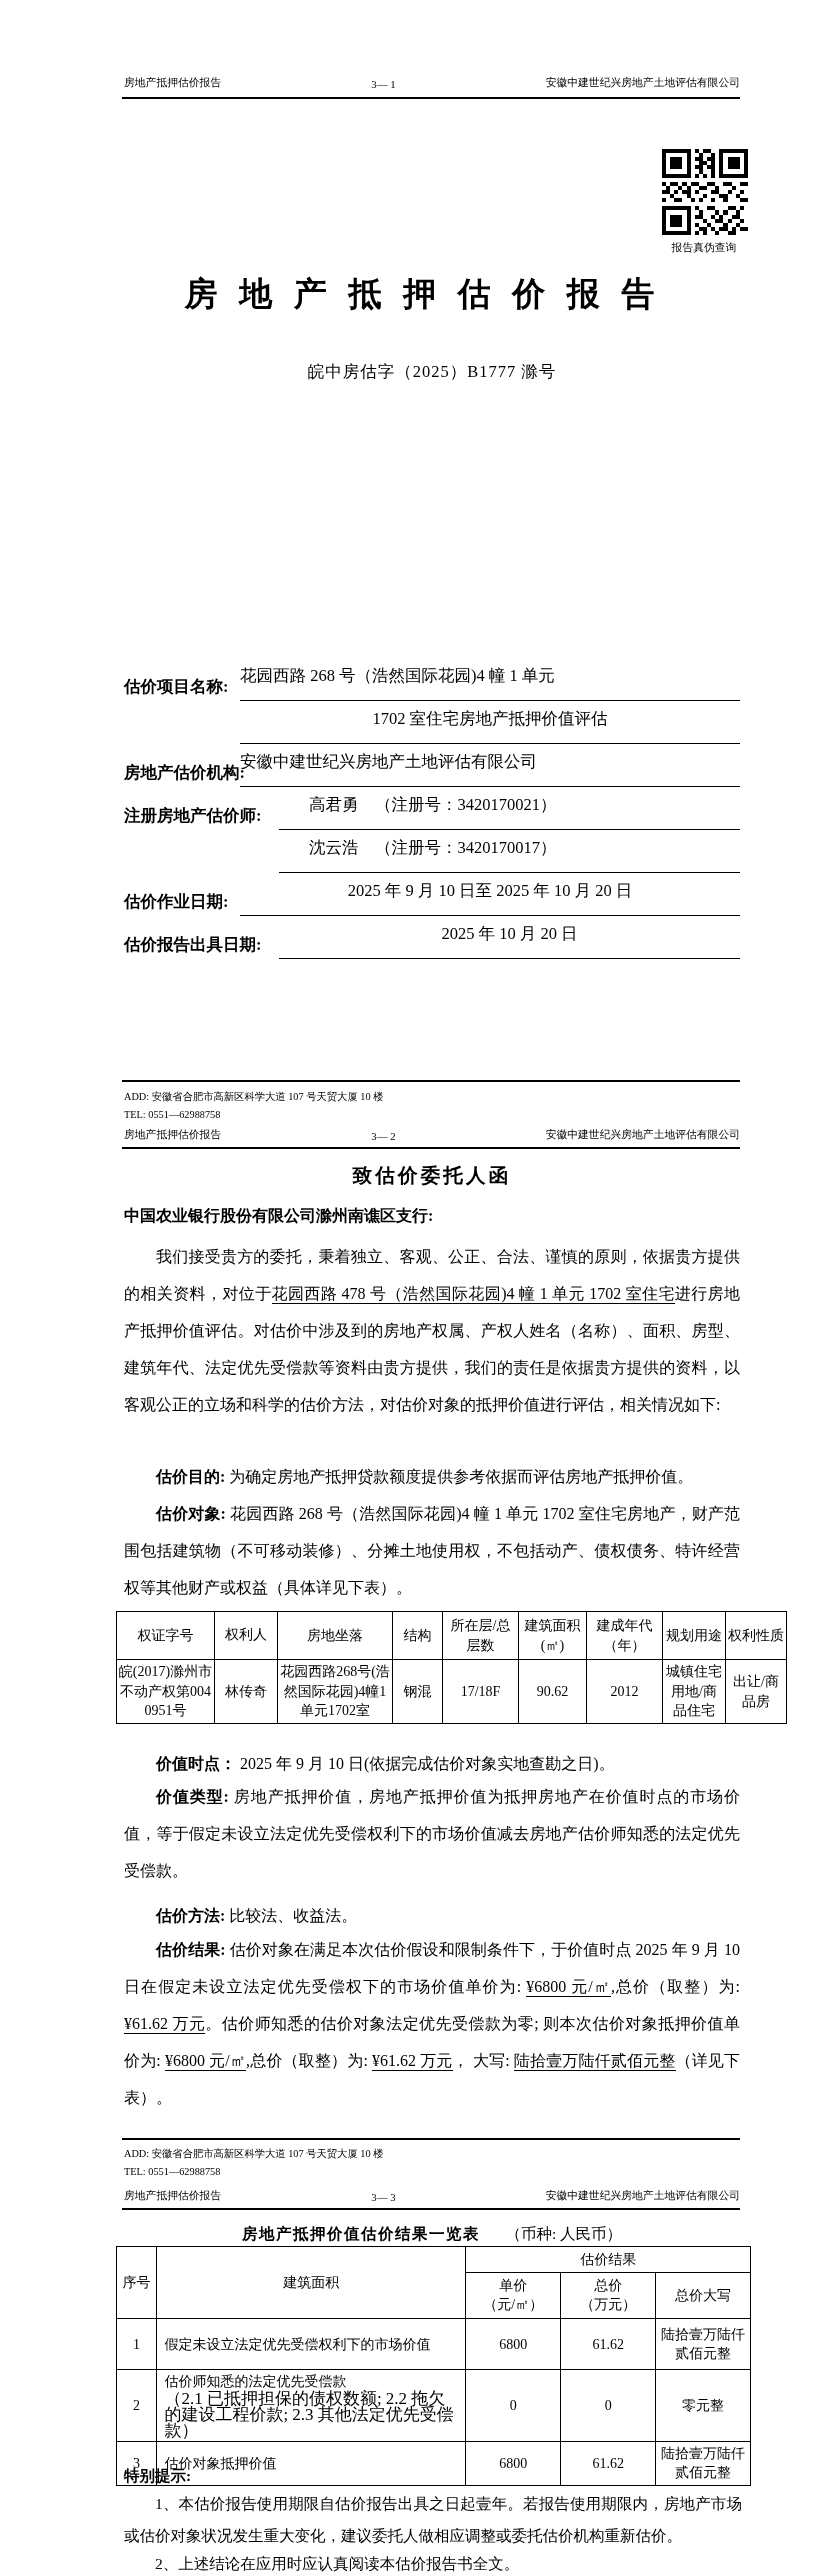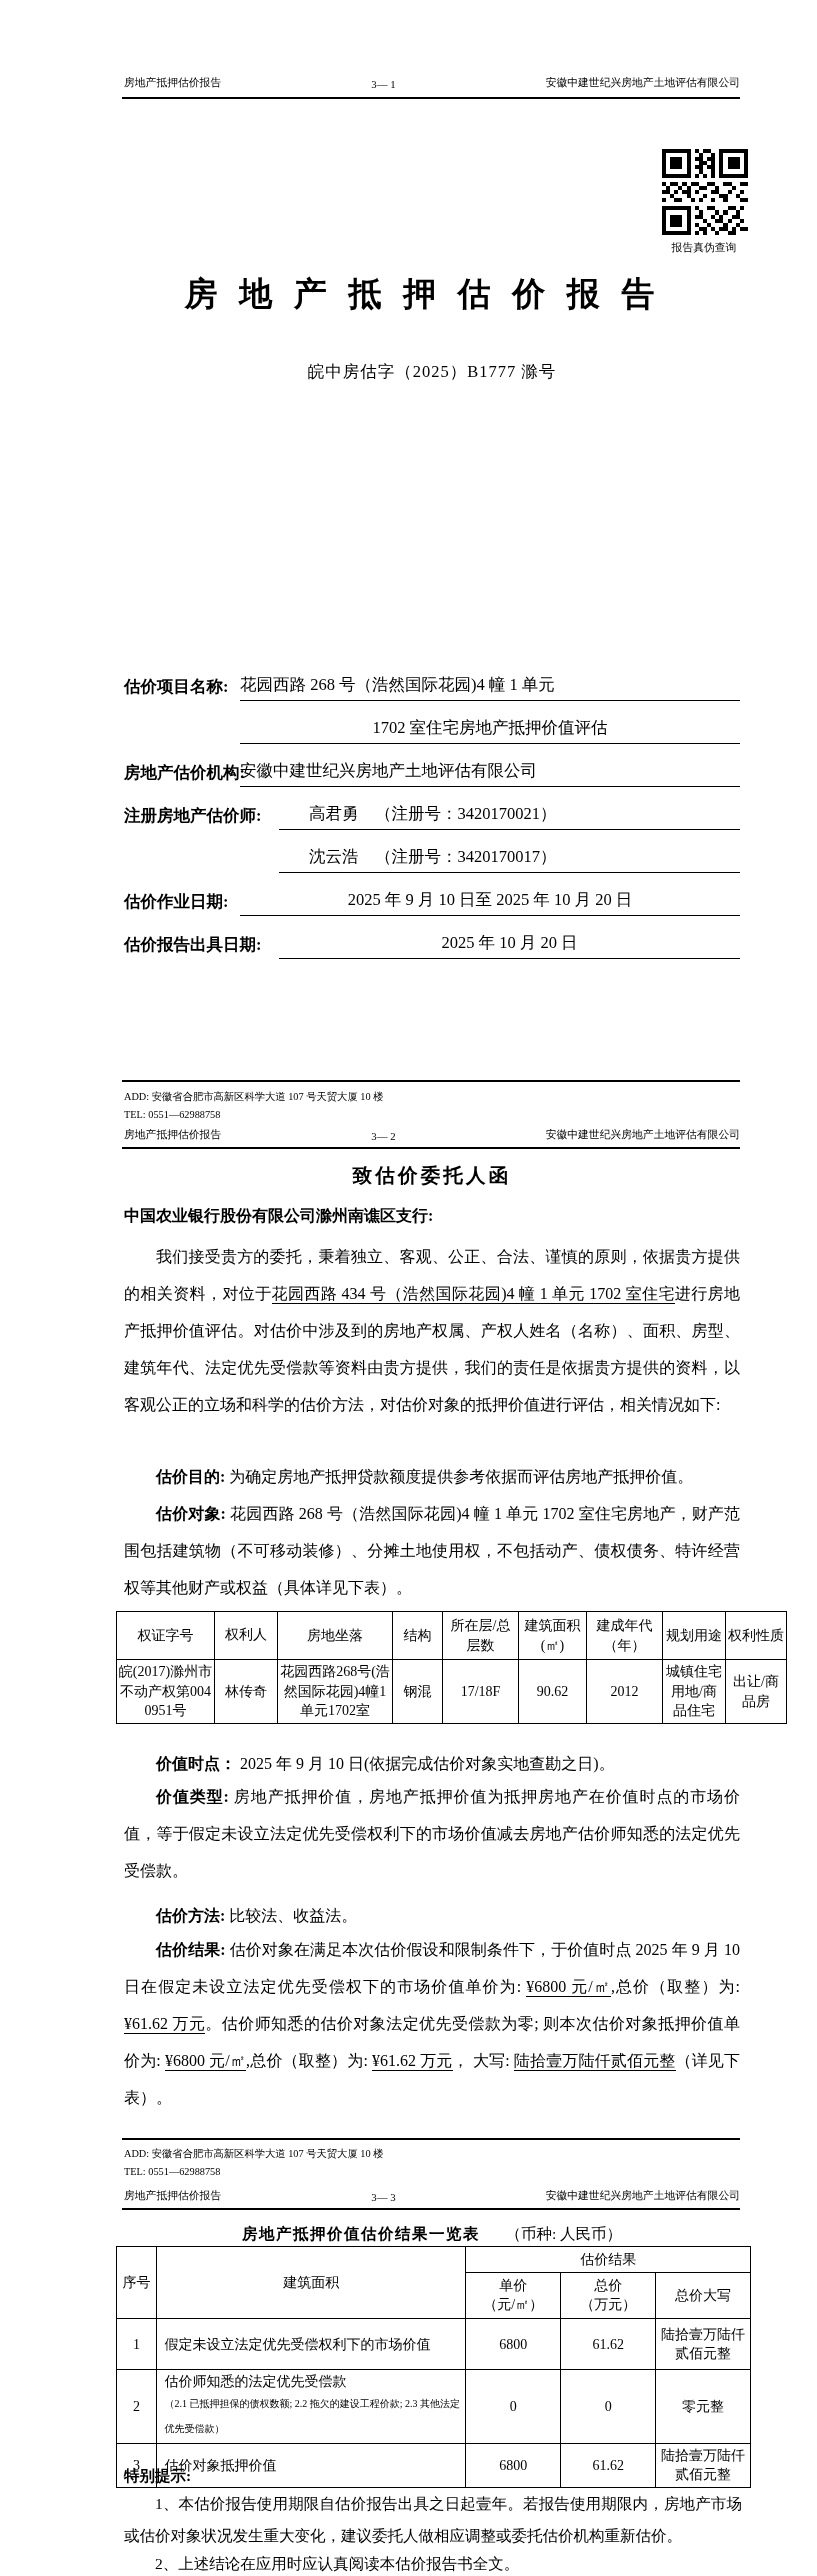--- a/index.html
+++ b/index.html
@@ -15,21 +15,21 @@
   #cover-title{top:272px;left:100px;width:639px;text-align:center;font-size:33px;font-weight:bold;
                letter-spacing:21.6px;text-indent:21.6px;}
   #cover-docno{top:361px;left:124px;width:616px;text-align:center;font-size:16.5px;letter-spacing:1px;}
   #qr{left:662px;top:149px;}
   #qr-caption{left:651px;top:241px;width:106px;text-align:center;font-size:10.8px;}
   #cover-fields{top:658px;left:124px;width:616px;font-size:16.5px;}
   .frow{display:flex;align-items:flex-end;height:43px;}
   .flabel{font-weight:bold;white-space:nowrap;padding-bottom:2.6px;flex:none;}
   .w225{width:116px;}.w300{width:155px;}
   .fspacer{flex:none;}
-  .fvalue{flex:1;border-bottom:1.5px solid #000;padding-bottom:4px;white-space:nowrap;}
+  .fvalue{flex:1;border-bottom:1.5px solid #000;padding-bottom:13px;white-space:nowrap;}
   .vcenter{text-align:center;}
   .vindent{padding-left:30px;}
   
   #letter-title{top:1162px;left:124px;width:616px;text-align:center;font-size:19.6px;font-weight:bold;letter-spacing:3.1px;}
   #letter-salut{top:1206px;left:124px;width:616px;font-size:16px;font-weight:bold;}
   .body-par{left:124px;width:616px;font-size:16px;line-height:37px;text-align:justify;}
   .ind{text-indent:2em;}
   .blabel{font-weight:bold;}
   .u{border-bottom:1px solid #000;padding-bottom:1px;}
   #letter-para{top:1238px;}
@@ -56,21 +56,21 @@
   #res-table table{width:635px;font-size:14px;}
   #res-table th,#res-table td{border:1px solid #000;text-align:center;vertical-align:middle;
       padding:2.1px 3.1px;line-height:19px;font-weight:normal;word-break:break-all;}
   .r0{width:33px;}.r1{width:302px;}.r2{width:79px;}.r3{width:77px;}.r4{width:142px;}
   .hrow1 th{height:20.6px;}
   .hrow2 th{height:41px;}
   .drow1 td{height:46px;}
   .drow2 td{height:67px;}
   .drow3 td{height:33px;}
   .itemcell{text-align:left !important;padding-left:7.2px !important;}
-  .itemnote{font-size:10px;line-height:25px;display:block;}
+  .itemnote{font-size:17px;line-height:16px;display:block;}
   
   #notes-title{top:2466px;left:124px;width:616px;font-size:15.5px;font-weight:bold;}
   #note1{top:2488px;left:124px;width:618px;font-size:15.5px;line-height:32px;text-align:justify;text-indent:2em;}
   #note2{top:2549px;left:124px;width:618px;font-size:15.5px;line-height:30px;text-indent:2em;}
 </style>
 </head>
 <body>
 
 <div id="doc">
 
@@ -219,21 +219,21 @@
     <span>房地产抵押估价报告</span>
     <span>3— 2</span>
     <span>安徽中建世纪兴房地产土地评估有限公司</span>
   </div>
   <div class="abs rule" style="top:1147px"></div>
 
   <div class="abs" id="letter-title">致估价委托人函</div>
   <div class="abs" id="letter-salut">中国农业银行股份有限公司滁州南谯区支行:</div>
 
   <div class="abs body-par ind" id="letter-para">
-    <span>我们接受贵方的委托，秉着独立、客观、公正、合法、谨慎的原则，依据贵方提供的相关资料，对位于</span><span class="u">花园西路 434 号（浩然国际花园)4 幢 1 单元 1702 室住宅</span><span>进行房地产抵押价值评估。对估价中涉及到的房地产权属、产权人姓名（名称）、面积、房型、建筑年代、法定优先受偿款等资料由贵方提供，我们的责任是依据贵方提供的资料，以客观公正的立场和科学的估价方法，对估价对象的抵押价值进行评估，相关情况如下:</span>
+    <span>我们接受贵方的委托，秉着独立、客观、公正、合法、谨慎的原则，依据贵方提供的相关资料，对位于</span><span class="u">花园西路 478 号（浩然国际花园)4 幢 1 单元 1702 室住宅</span><span>进行房地产抵押价值评估。对估价中涉及到的房地产权属、产权人姓名（名称）、面积、房型、建筑年代、法定优先受偿款等资料由贵方提供，我们的责任是依据贵方提供的资料，以客观公正的立场和科学的估价方法，对估价对象的抵押价值进行评估，相关情况如下:</span>
   </div>
 
   <div class="abs body-par ind" id="letter-purpose">
     <span class="blabel">估价目的:</span>
     <span>为确定房地产抵押贷款额度提供参考依据而评估房地产抵押价值。</span>
   </div>
 
   <div class="abs body-par ind" id="letter-subject">
     <span class="blabel">估价对象:</span>
     <span>花园西路 268 号（浩然国际花园)4 幢 1 单元 1702 室住宅房地产，财产范围包括建筑物（不可移动装修）、分摊土地使用权，不包括动产、债权债务、特许经营权等其他财产或权益（具体详见下表）。</span>

